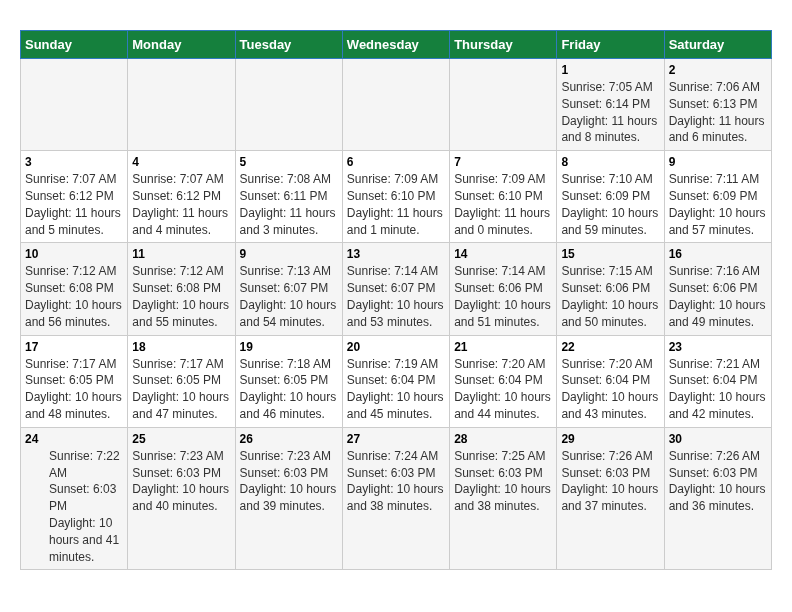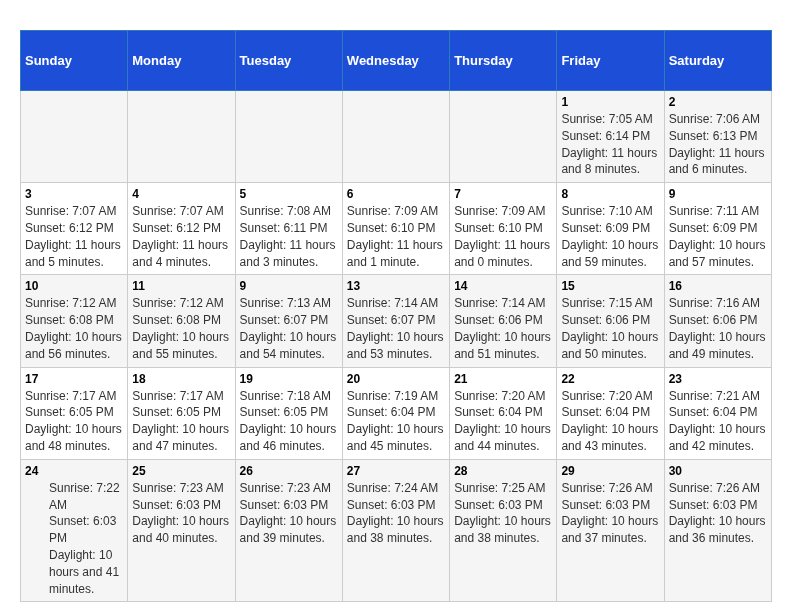--- a/index.html
+++ b/index.html
@@ -43,23 +43,23 @@
     .subtitle {
       font-size: 16px;
       color: #555;
     }
     table {
       width: 100%;
       border-collapse: collapse;
       font-size: 11px;
     }
     thead tr th {
-      background-color: #1d4ed8;
+      background-color: #15803d;
       color: white;
-      padding: 22px 4px;
+      padding: 6px 4px;
       text-align: left;
       font-size: 13px;
       border: 1px solid #2e7abd;
     }
     tbody tr td {
       border: 1px solid #ccc;
       vertical-align: top;
       padding: 4px;
       min-height: 80px;
       height: 88px;

